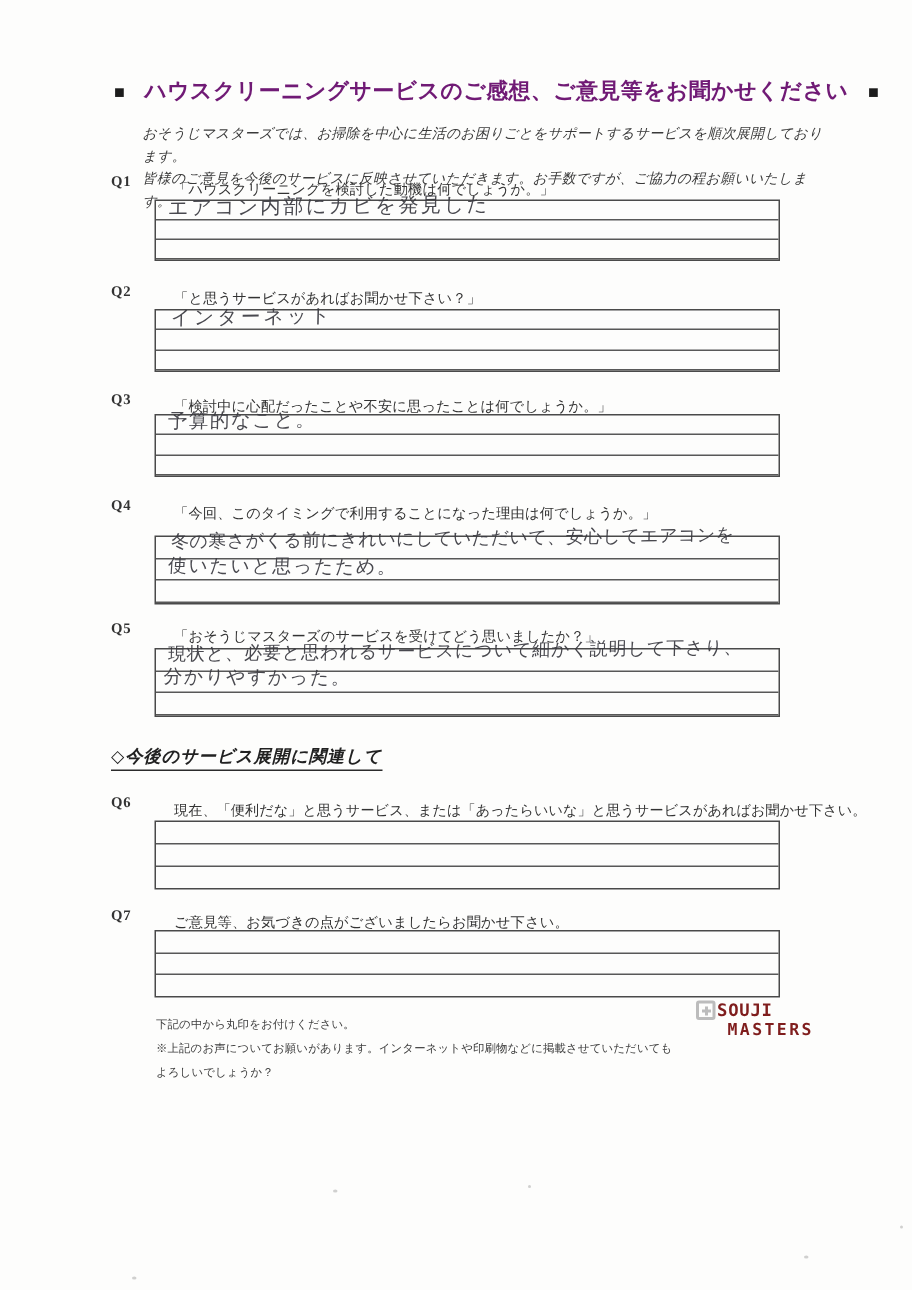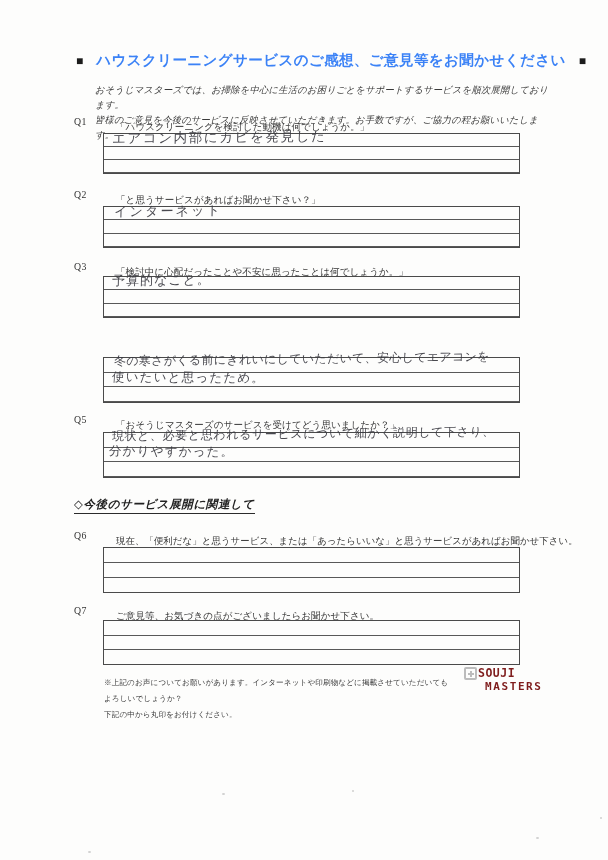--- a/index.html
+++ b/index.html
@@ -10,33 +10,33 @@
     color:#2e2e2e;
   }
   
   .title-row{
     position:absolute;left:76px;top:51px;
     display:flex;align-items:center;gap:13px;white-space:nowrap;
   }
   .title-sq{font-size:12px;line-height:1;color:#1c1c1c;}
   .title{
     margin:0;font-size:14.5px;font-weight:bold;letter-spacing:0.4px;
-    color:#3b82f6;white-space:nowrap;
+    color:#701a75;white-space:nowrap;
   }
   .intro{
     position:absolute;left:95px;top:83px;width:460px;
     font-size:9.3px;line-height:15px;color:#3a3a3a;letter-spacing:0.2px;font-style:italic;
   }
   
   .q{
     position:absolute;left:74px;width:500px;white-space:nowrap;
   }
   .qnum{
     display:inline-block;width:22px;font-size:9.8px;letter-spacing:0.5px;
-    color:#333;vertical-align:top;
+    color:#333;vertical-align:top;font-weight:bold;
   }
   .qtext{
     display:inline-block;margin-left:20px;font-size:9.5px;color:#333;
     letter-spacing:0.1px;
   }
   .abox{
     position:absolute;left:103px;width:417px;
     border:1.5px solid #4a4a4a;box-sizing:border-box;
     display:flex;flex-direction:column;background:transparent;
   }
@@ -120,20 +120,23 @@
   <div class="q" style="top:261px">
     <span class="qnum">Q3</span><span class="qtext">「検討中に心配だったことや不安に思ったことは何でしょうか。」</span>
   </div>
   <div class="abox" style="top:276px;height:42px">
     <div class="arow"></div>
     <div class="arow"></div>
     <div class="arow"></div>
     <div class="hand" style="left:8px;top:-5px;font-size:13px;letter-spacing:1px">予算的なこと。</div>
   </div>
 
+  <div class="q" style="top:332px">
+    <span class="qnum">Q4</span><span class="qtext">「今回、このタイミングで利用することになった理由は何でしょうか。」</span>
+  </div>
   <div class="abox" style="top:357px;height:46px">
     <div class="arow"></div>
     <div class="arow"></div>
     <div class="arow"></div>
     <div class="hand" style="left:10px;top:-5px;font-size:12px;letter-spacing:0.3px">冬の寒さがくる前にきれいにしていただいて、安心してエアコンを</div>
     <div class="hand b" style="left:8px;top:11px;font-size:12.5px;letter-spacing:1.2px">使いたいと思ったため。</div>
   </div>
 
   <div class="q" style="top:414px">
     <span class="qnum">Q5</span><span class="qtext">「おそうじマスターズのサービスを受けてどう思いましたか？」</span>
@@ -160,22 +163,22 @@
   <div class="q" style="top:605px">
     <span class="qnum">Q7</span><span class="qtext">ご意見等、お気づきの点がございましたらお聞かせ下さい。</span>
   </div>
   <div class="abox" style="top:620px;height:45px">
     <div class="arow"></div>
     <div class="arow"></div>
     <div class="arow"></div>
   </div>
 
   <div class="footnote">
+    <div>下記の中から丸印をお付けください。</div>
     <div>※上記のお声についてお願いがあります。インターネットや印刷物などに掲載させていただいてもよろしいでしょうか？</div>
-    <div>下記の中から丸印をお付けください。</div>
   </div>
 
   <div class="logo">
     <div class="logo-line1">
       <span class="logo-mark"></span>
       <span>SOUJI</span>
     </div>
     <div class="logo-line2">MASTERS</div>
   </div>
 

